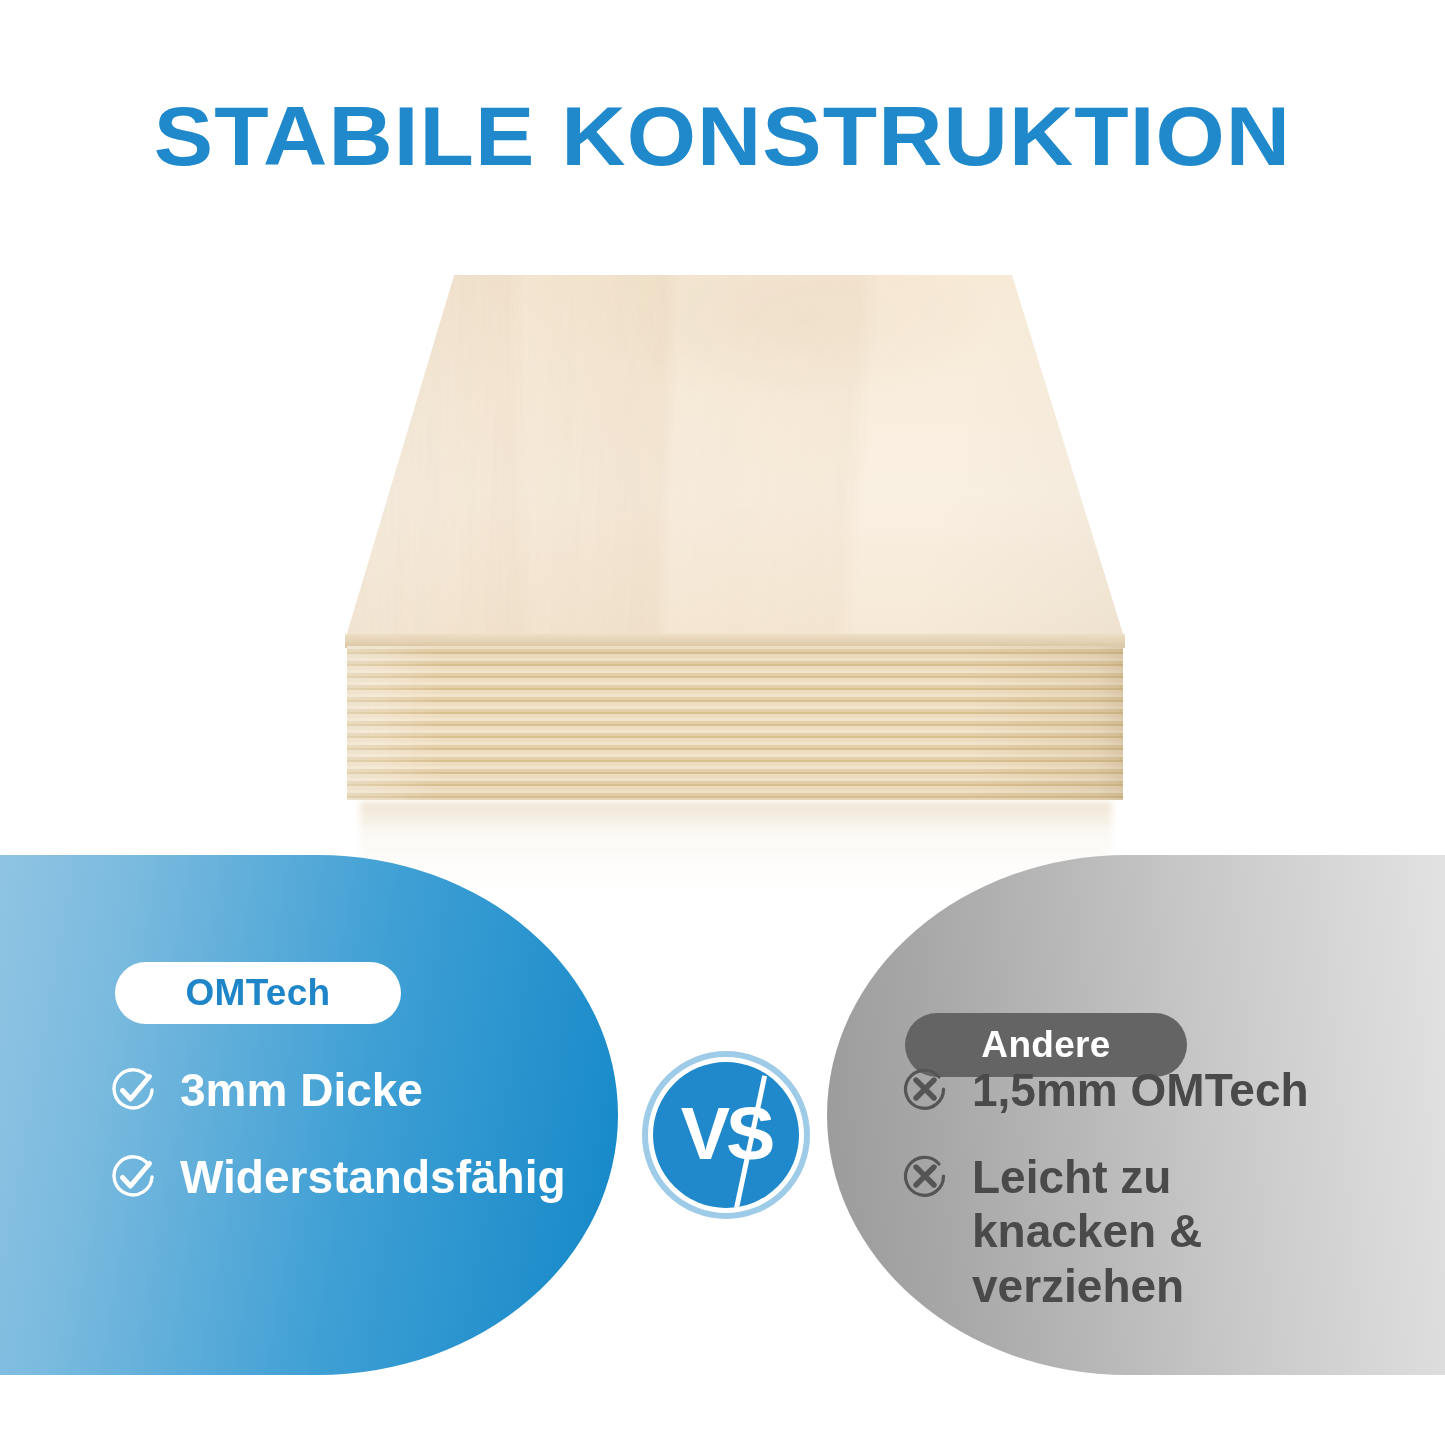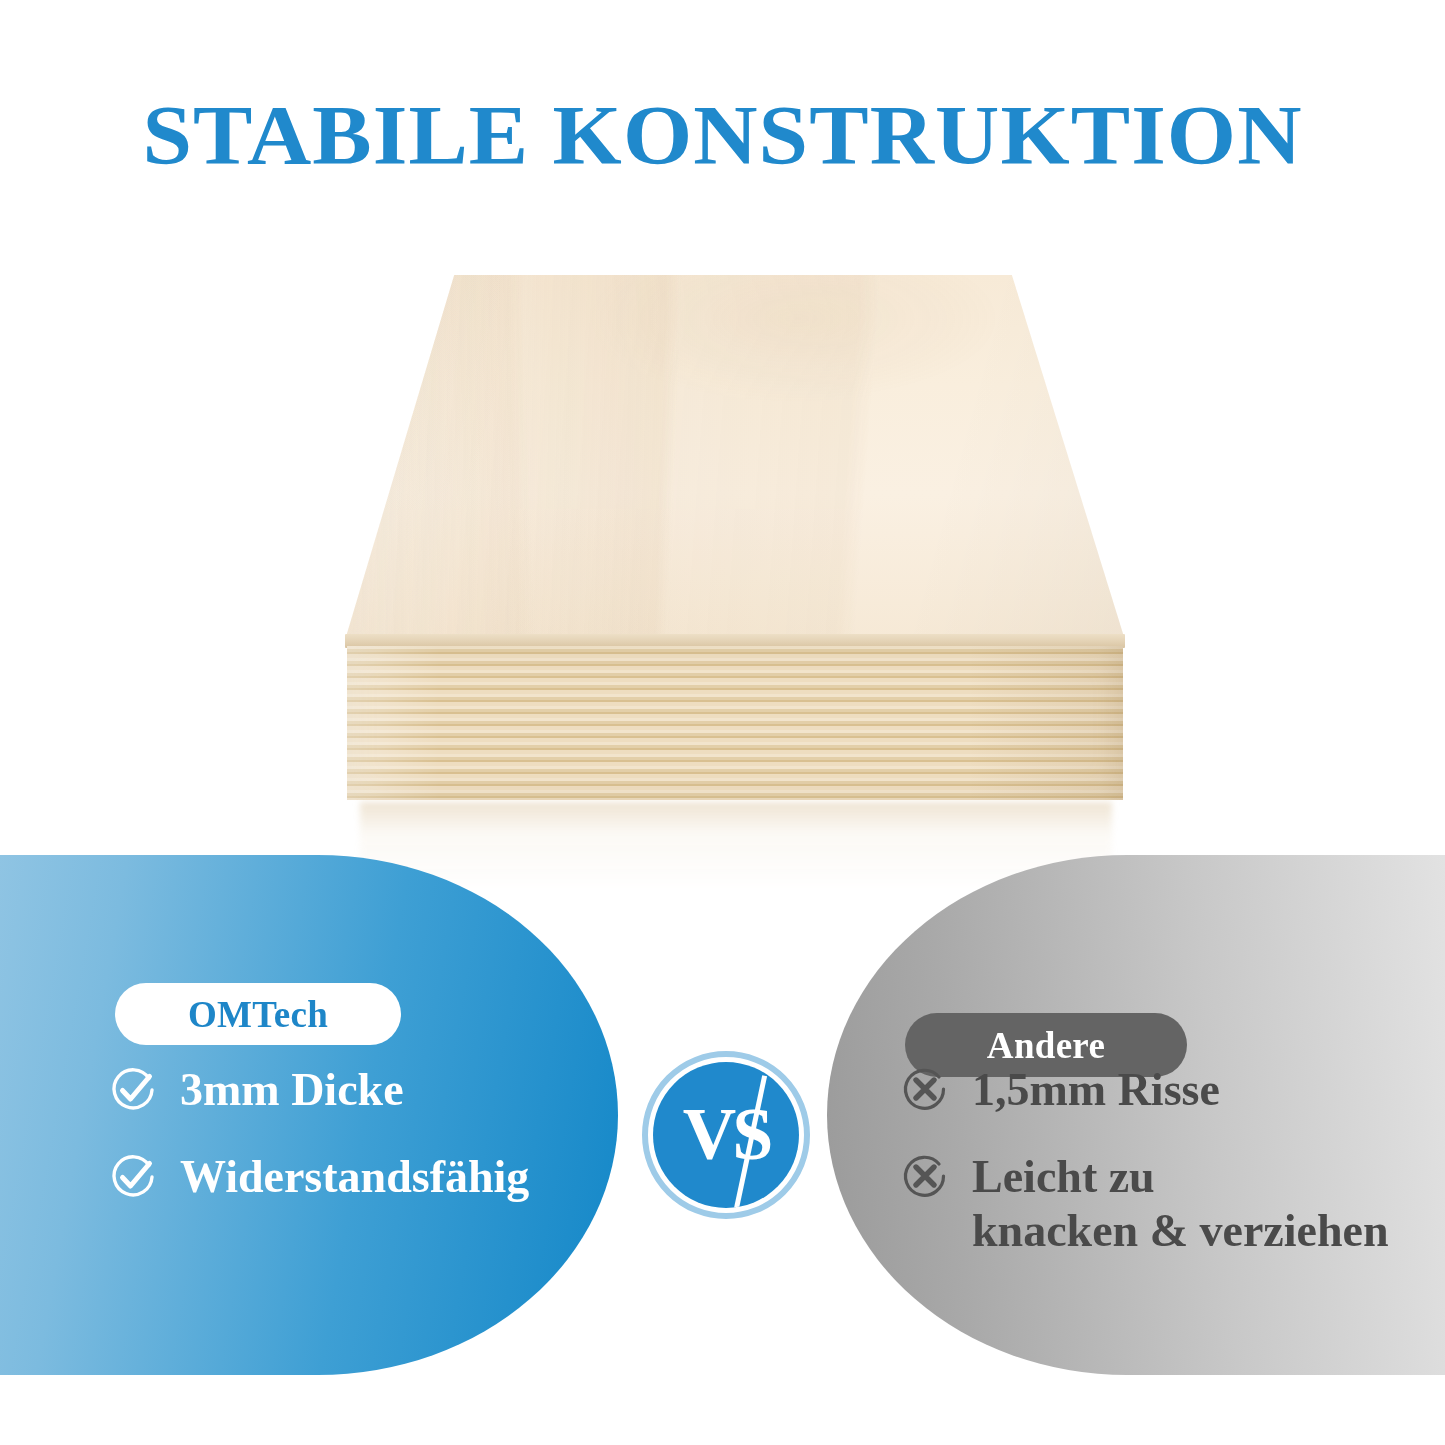--- a/index.html
+++ b/index.html
@@ -1,21 +1,21 @@
 <!DOCTYPE html>
 <html><head>
 <meta charset="utf-8">
 <style>
   html,body{margin:0;padding:0;background:#fff;}
   body{
     width:1445px;height:1445px;
     font-family:"Liberation Sans", sans-serif;
     overflow:hidden;position:relative;
   }
-  #stage{position:absolute;left:0;top:0;width:1445px;height:1445px;background:#ffffff;overflow:hidden;font-family:Liberation Serif, serif;}
+  #stage{position:absolute;left:0;top:0;width:1445px;height:1445px;background:#ffffff;overflow:hidden;}
 
   
   .title{
     position:absolute;left:0;top:92px;width:1445px;
     text-align:center;
     font-size:84px;
     font-weight:bold;
     letter-spacing:1px;
     color:#2089CC;
     transform:scaleX(1.06);
@@ -90,21 +90,21 @@
     border-radius:300px 0 0 300px / 260px 0 0 260px;
   }
 
   
   .pill{
     position:absolute;display:flex;align-items:center;justify-content:center;
     border-radius:999px;font-weight:bold;white-space:nowrap;
   }
   .pill-omtech{
     left:115px;top:962px;width:286px;height:62px;
-    background:#ffffff;color:#1E86C8;font-size:37px;letter-spacing:.3px;margin-top:21px;
+    background:#ffffff;color:#1E86C8;font-size:37px;letter-spacing:.3px;
   }
   .pill-andere{
     left:905px;top:1013px;width:282px;height:64px;
     background:#646464;color:#ffffff;font-size:37px;letter-spacing:.3px;
   }
 
   
   .bullet{position:absolute;display:flex;align-items:flex-start;gap:22px;}
   .bullet .ico{flex:0 0 auto;width:50px;height:50px;margin-top:2px;}
   .bullet .txt{font-weight:bold;font-size:46px;line-height:1.18;}
@@ -197,21 +197,21 @@
     </span>
   </div>
 
   <div class="bullet b-right b3">
     <span class="ico">
       <svg width="50" height="50" viewBox="0 0 50 50">
         <path d="M39 12 A19 19 0 1 0 43.5 24" fill="none" stroke="#555555" stroke-width="3.2" stroke-linecap="round"></path>
         <path d="M16 15 L34 33 M34 15 L16 33" fill="none" stroke="#555555" stroke-width="5.4" stroke-linecap="round"></path>
       </svg>
     </span>
-    <span class="txt">1,5mm Risse</span>
+    <span class="txt">1,5mm OMTech</span>
   </div>
 
   <div class="bullet b-right b4">
     <span class="ico">
       <svg width="50" height="50" viewBox="0 0 50 50">
         <path d="M39 12 A19 19 0 1 0 43.5 24" fill="none" stroke="#555555" stroke-width="3.2" stroke-linecap="round"></path>
         <path d="M16 15 L34 33 M34 15 L16 33" fill="none" stroke="#555555" stroke-width="5.4" stroke-linecap="round"></path>
       </svg>
     </span>
     <span class="txt">

